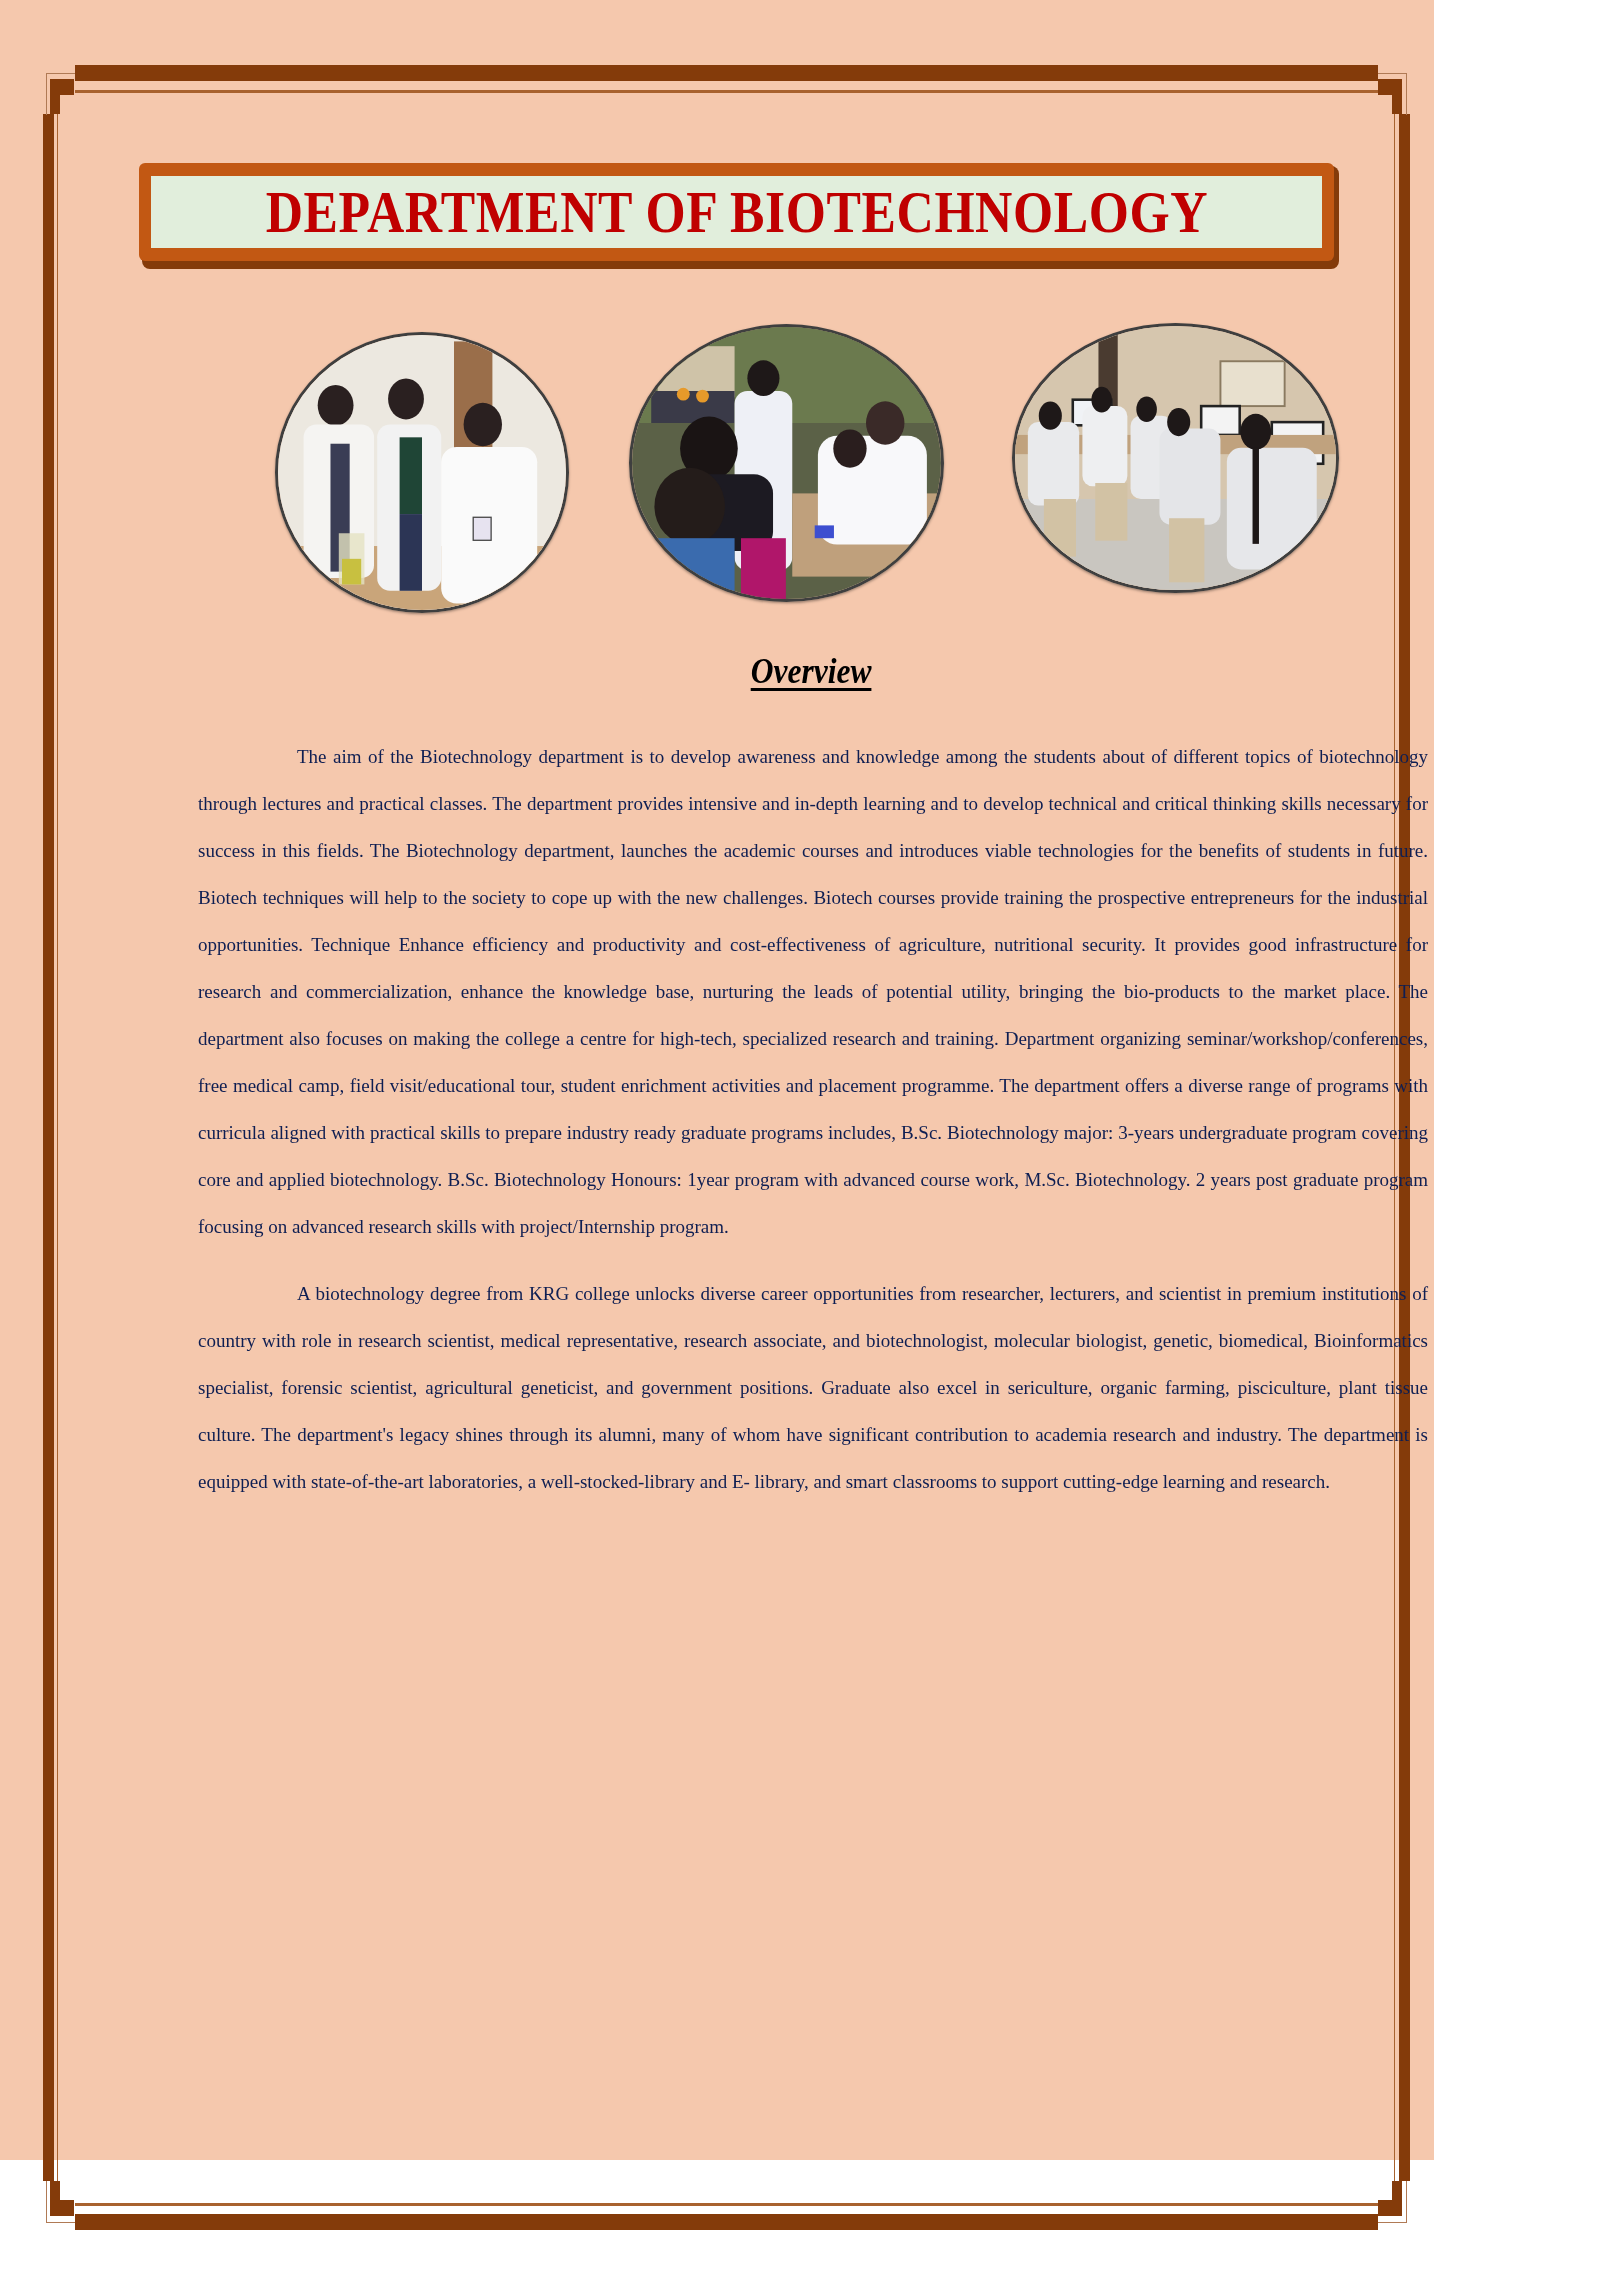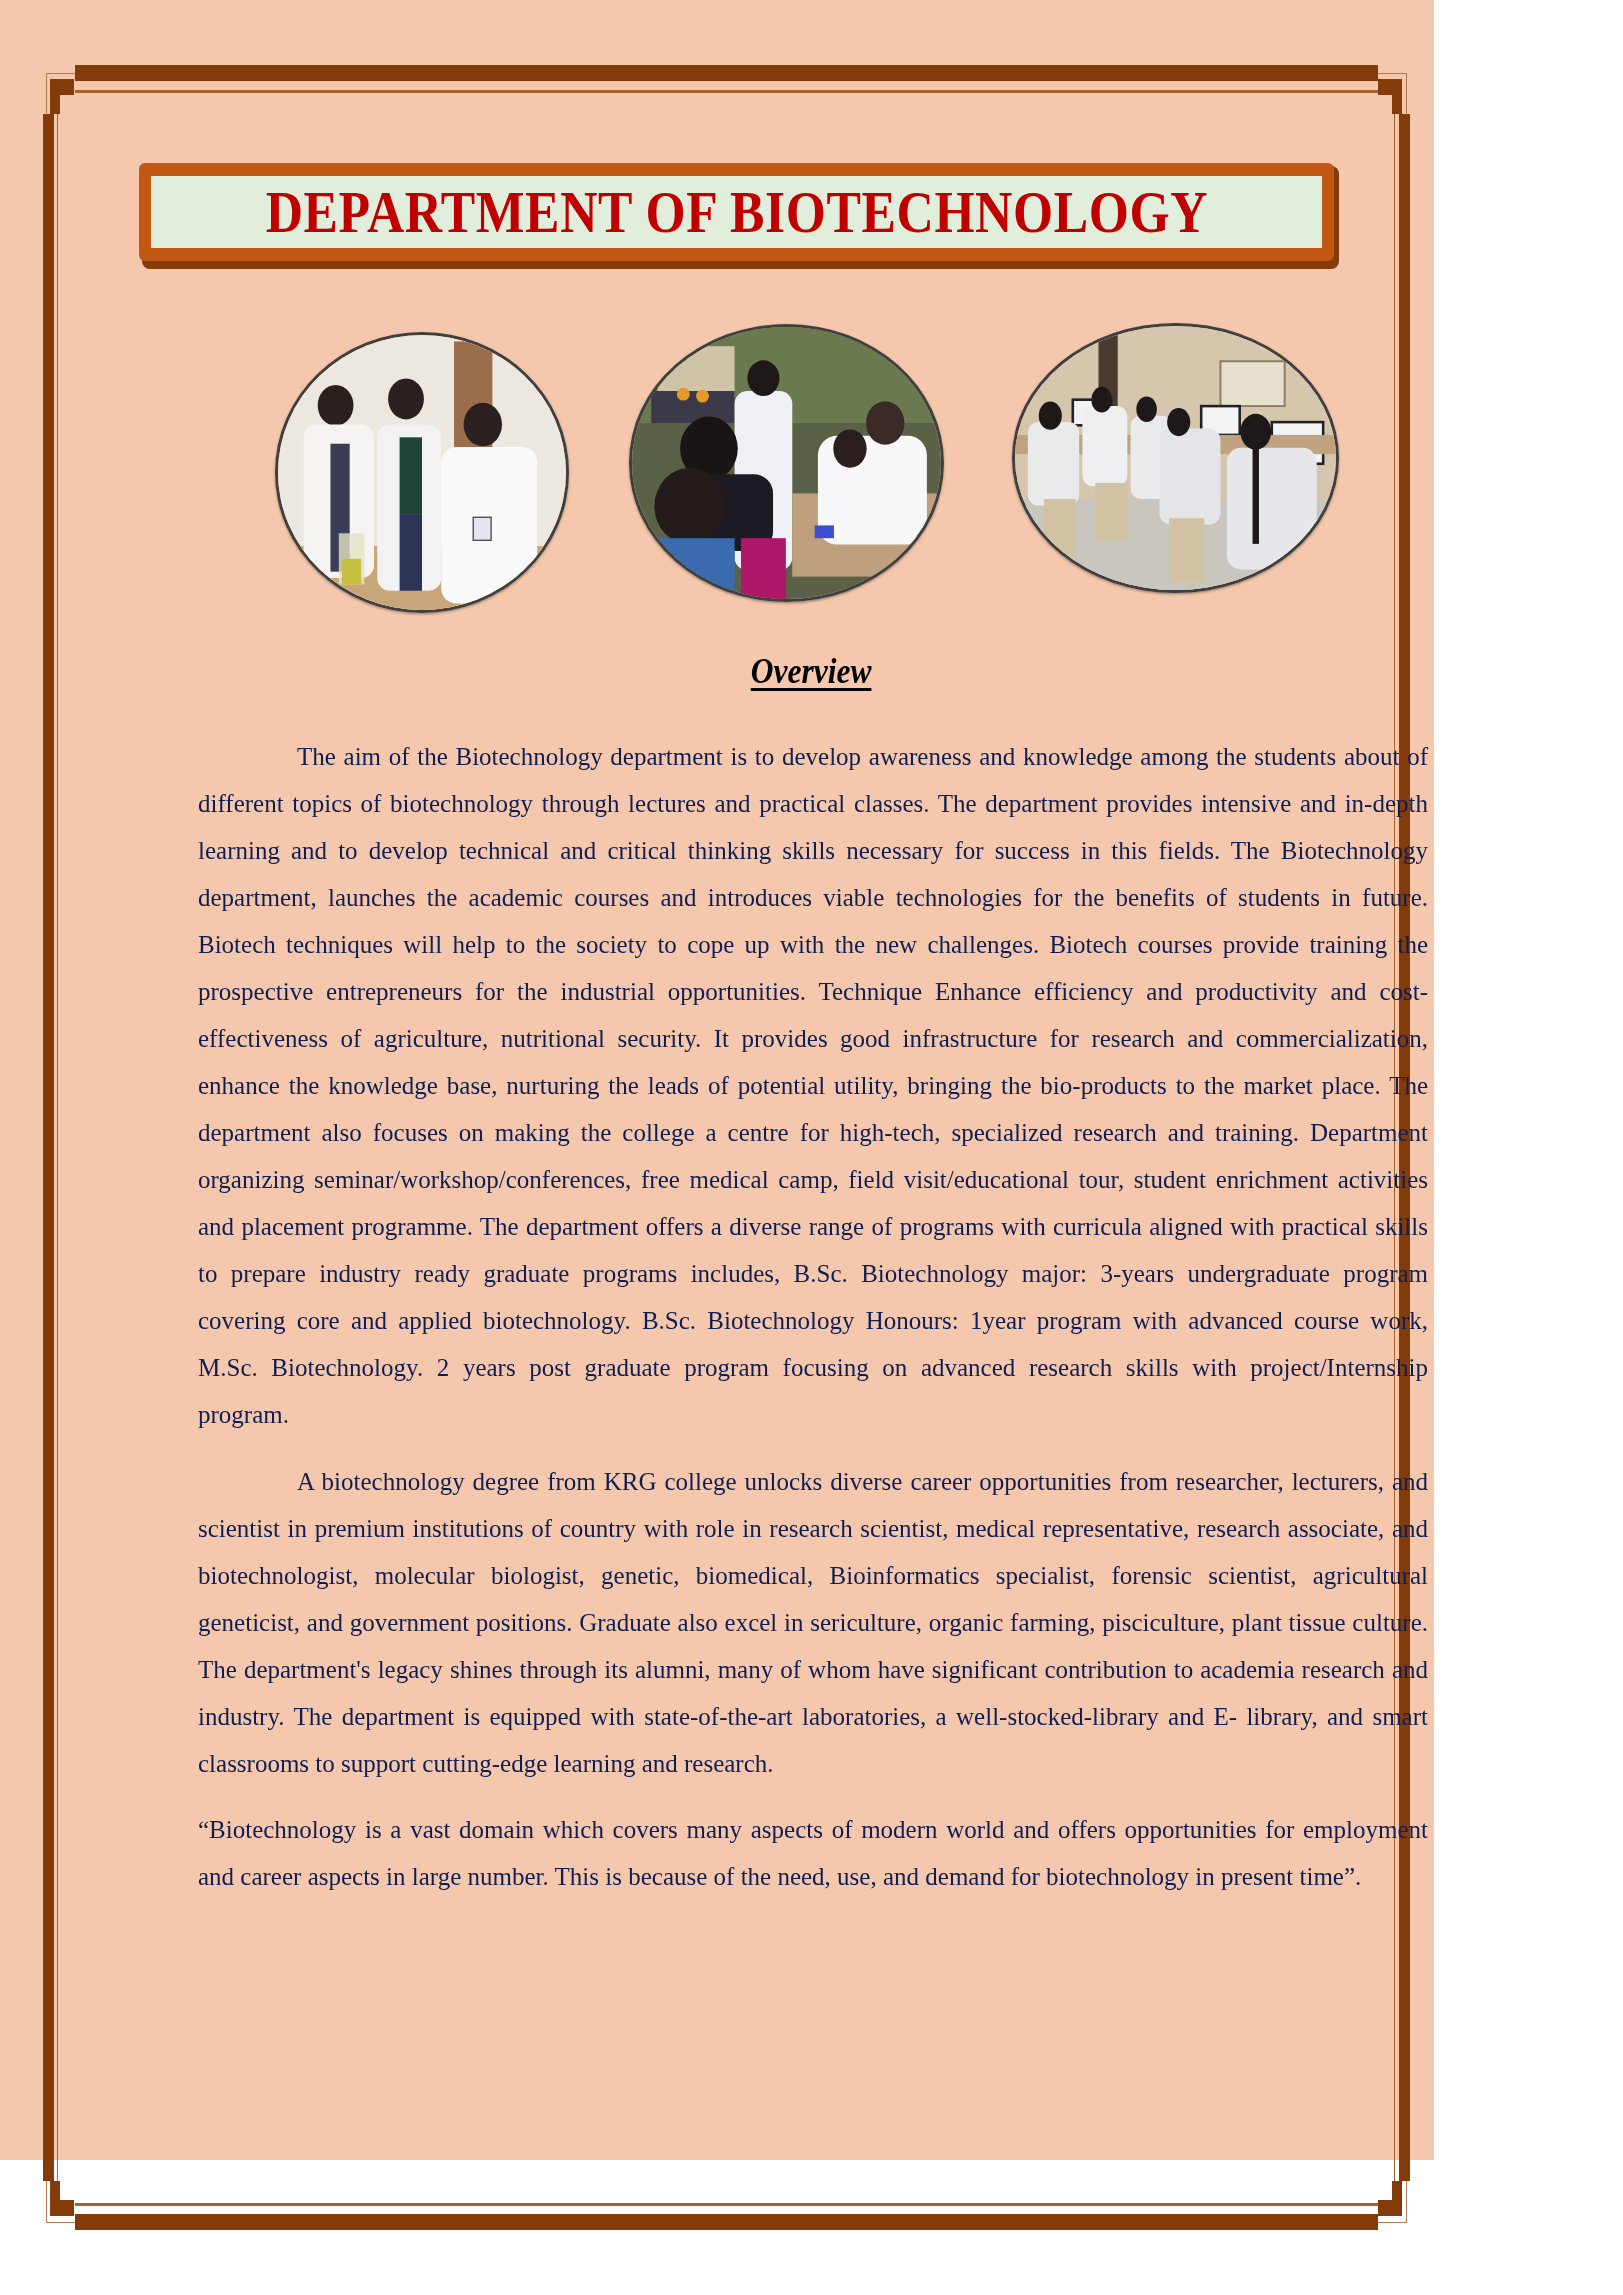--- a/index.html
+++ b/index.html
@@ -26,21 +26,21 @@
   
   .photo { position:absolute; border-radius:50%; border:3.3px solid #3f3f3f; box-sizing:border-box; overflow:hidden;
     box-shadow:0 1.3px 2.6px rgba(0,0,0,0.35); }
   .photo svg { width:100%; height:100%; display:block; }
 
   
   .overview { position:absolute; left:0; width:1623px; top:652px; text-align:center; }
   .overview span { font-size:35px; font-style:italic; font-weight:bold; color:#000; text-decoration:underline;
     text-decoration-thickness:3.3px; text-underline-offset:5.2px; display:inline-block; transform:scaleX(0.9); }
 
-  .body-text { position:absolute; left:198px; width:1230px; color:#0E1E52; font-size:25px; line-height:47px;
+  .body-text { position:absolute; left:198px; width:1230px; color:#0E1E52; font-size:19px; line-height:47px;
     text-align:justify; }
   .body-text p { margin:0 0 19.6px 0; }
   .body-text p.indent { text-indent:99px; }
 </style>
 </head>
 <body>
 
 <div class="peach"></div>
 
 <div>
@@ -151,15 +151,14 @@
   </svg>
 </div>
 
 <div class="overview">
   <span>Overview</span>
 </div>
 
 <div class="body-text" style="top:733px;">
   <p class="indent">The aim of the Biotechnology department is to develop awareness and knowledge among the students about of different topics of biotechnology through lectures and practical classes. The department provides intensive and in-depth learning and to develop technical and critical thinking skills necessary for success in this fields. The Biotechnology department, launches the academic courses and introduces viable technologies for the benefits of students in future. Biotech techniques will help to the society to cope up with the new challenges. Biotech courses provide training the prospective entrepreneurs for the industrial opportunities. Technique Enhance efficiency and productivity and cost-effectiveness of agriculture, nutritional security. It provides good infrastructure for research and commercialization, enhance the knowledge base, nurturing the leads of potential utility, bringing the bio-products to the market place. The department also focuses on making the college a centre for high-tech, specialized research and training. Department organizing seminar/workshop/conferences, free medical camp, field visit/educational tour, student enrichment activities and placement programme. The department offers a diverse range of programs with curricula aligned with practical skills to prepare industry ready graduate programs includes, B.Sc. Biotechnology major: 3-years undergraduate program covering core and applied biotechnology. B.Sc. Biotechnology Honours: 1year program with advanced course work, M.Sc. Biotechnology. 2 years post graduate program focusing on advanced research skills with project/Internship program.</p>
   <p class="indent">A biotechnology degree from KRG college unlocks diverse career opportunities from researcher, lecturers, and scientist in premium institutions of country with role in research scientist, medical representative, research associate, and biotechnologist, molecular biologist, genetic, biomedical, Bioinformatics specialist, forensic scientist, agricultural geneticist, and government positions. Graduate also excel in sericulture, organic farming, pisciculture, plant tissue culture. The department's legacy shines through its alumni, many of whom have significant contribution to academia research and industry. The department is equipped with state-of-the-art laboratories, a well-stocked-library and E- library, and smart classrooms to support cutting-edge learning and research.</p>
-  <p>“Biotechnology is a vast domain which covers many aspects of modern world and offers opportunities for employment and career aspects in large number. This is because of the need, use, and demand for biotechnology in present time”.</p>
 </div>
 
 
 </body></html>

